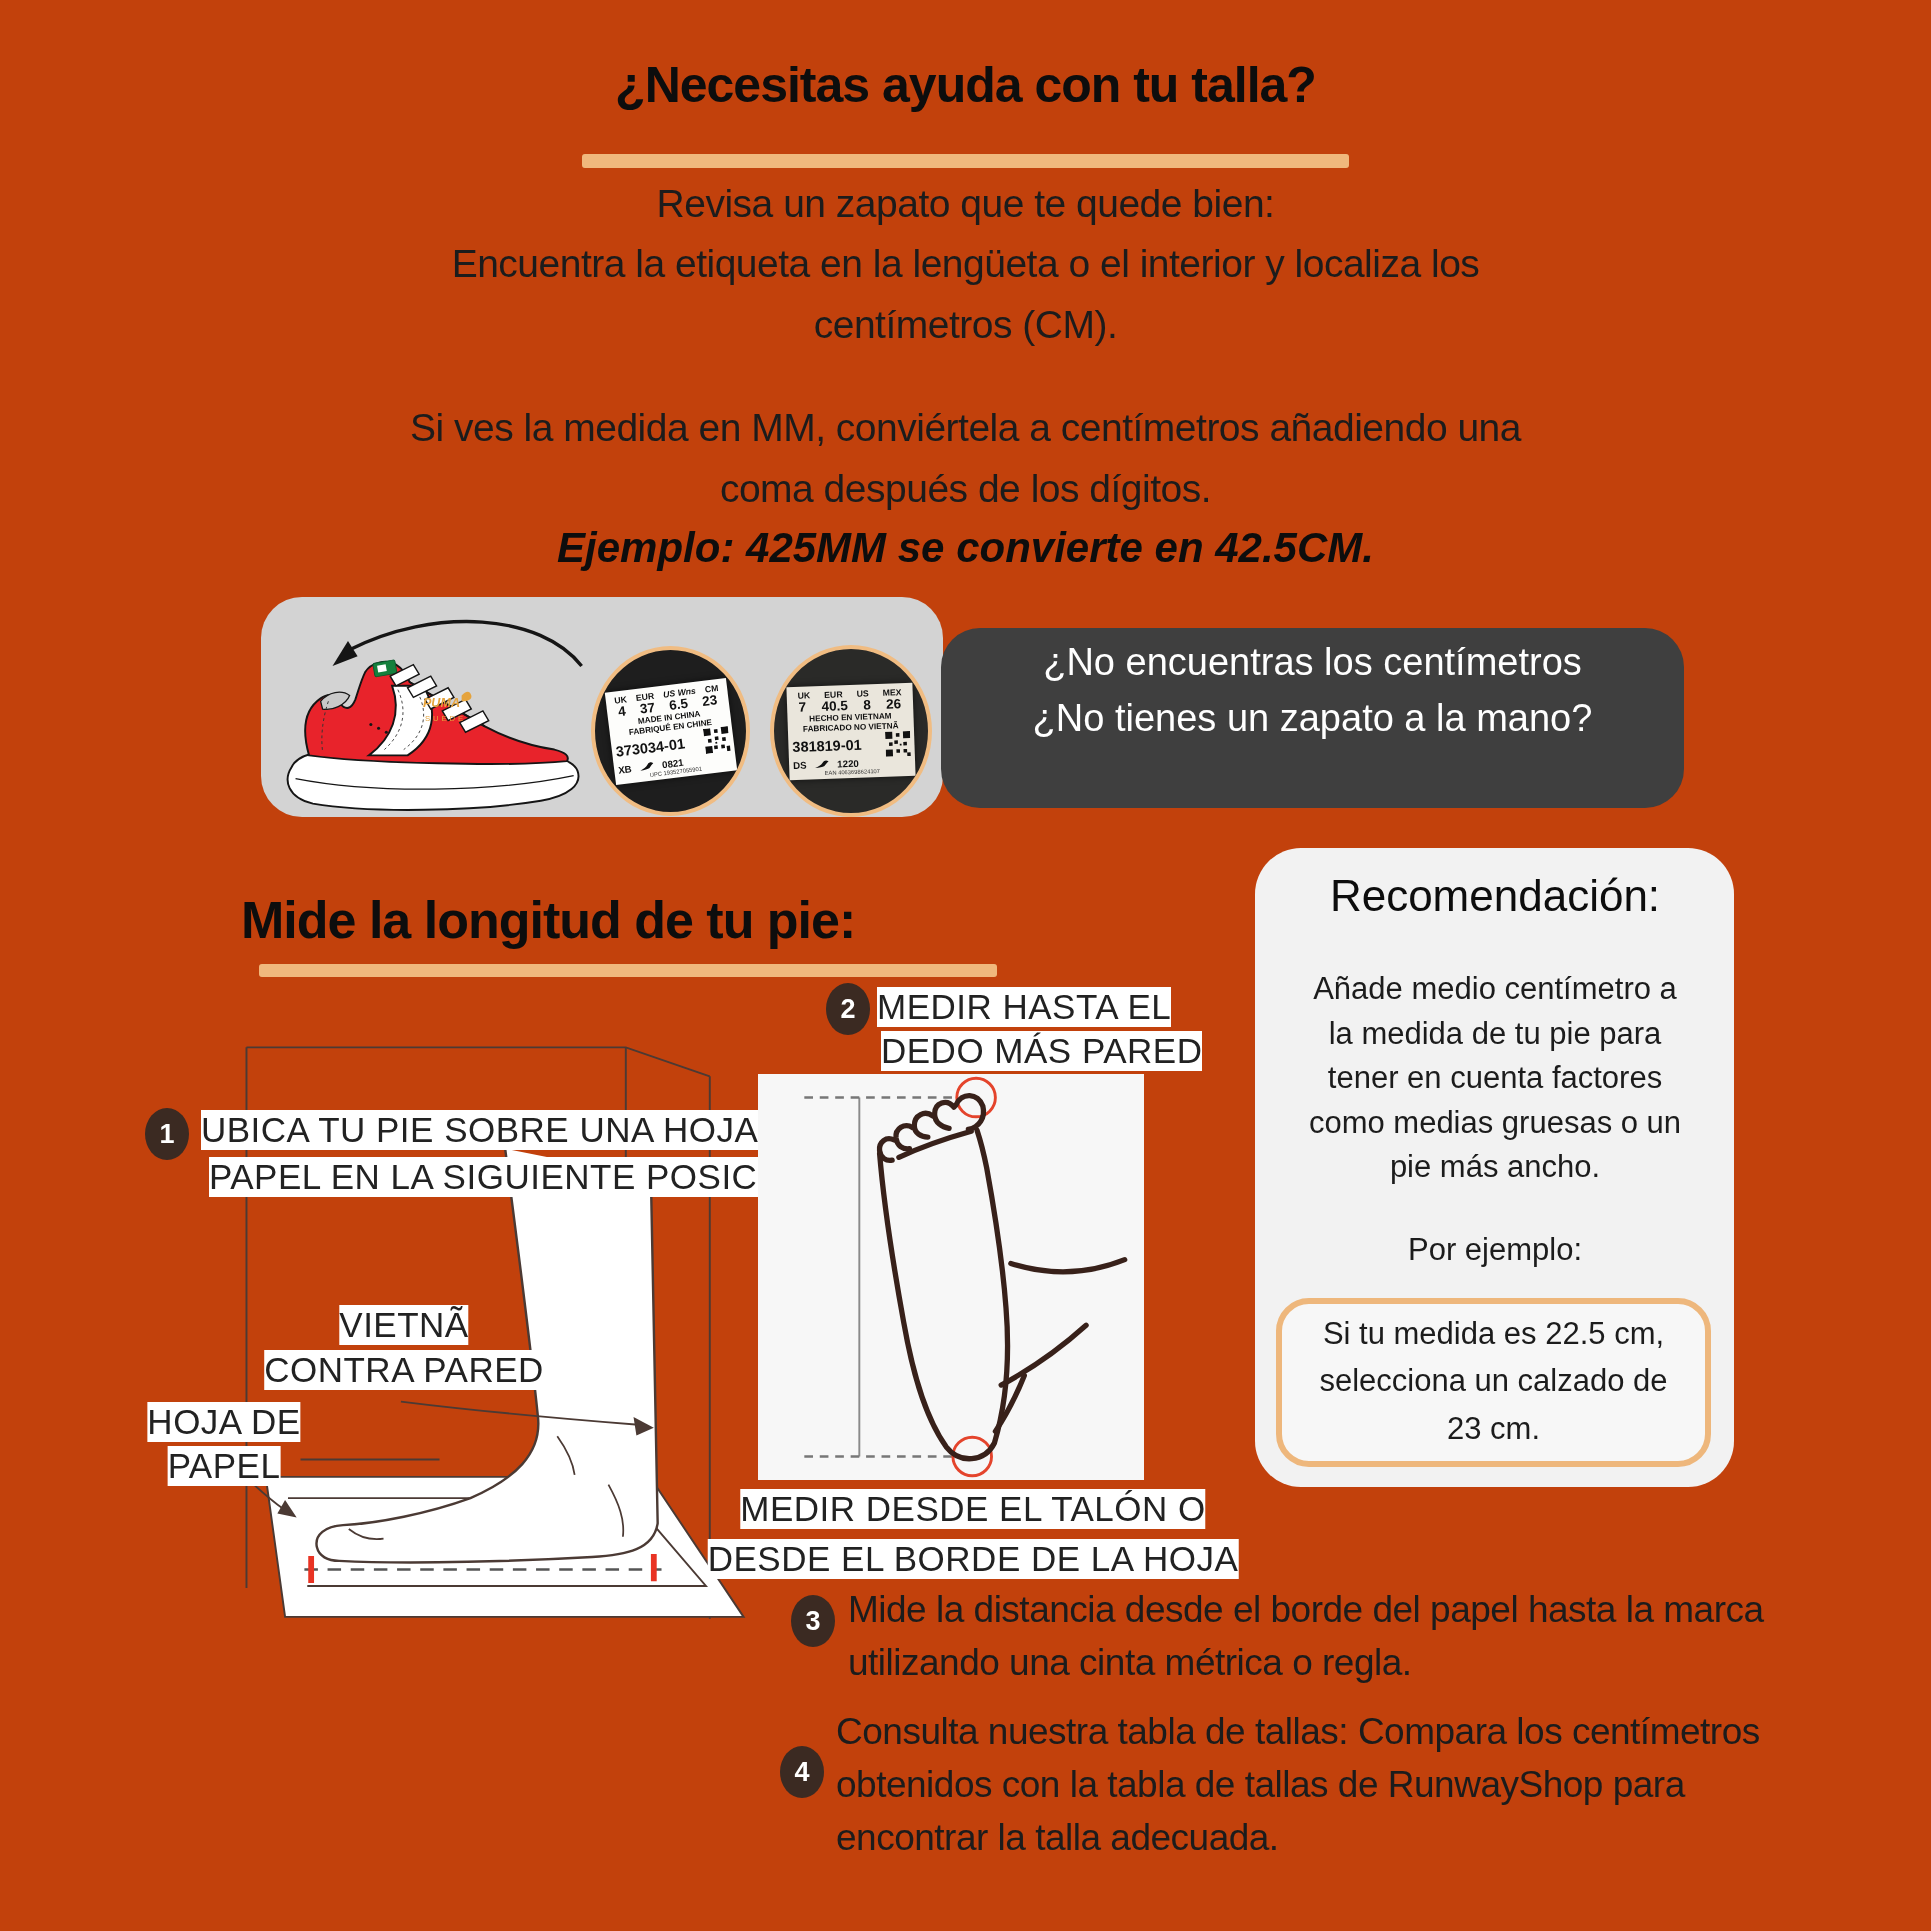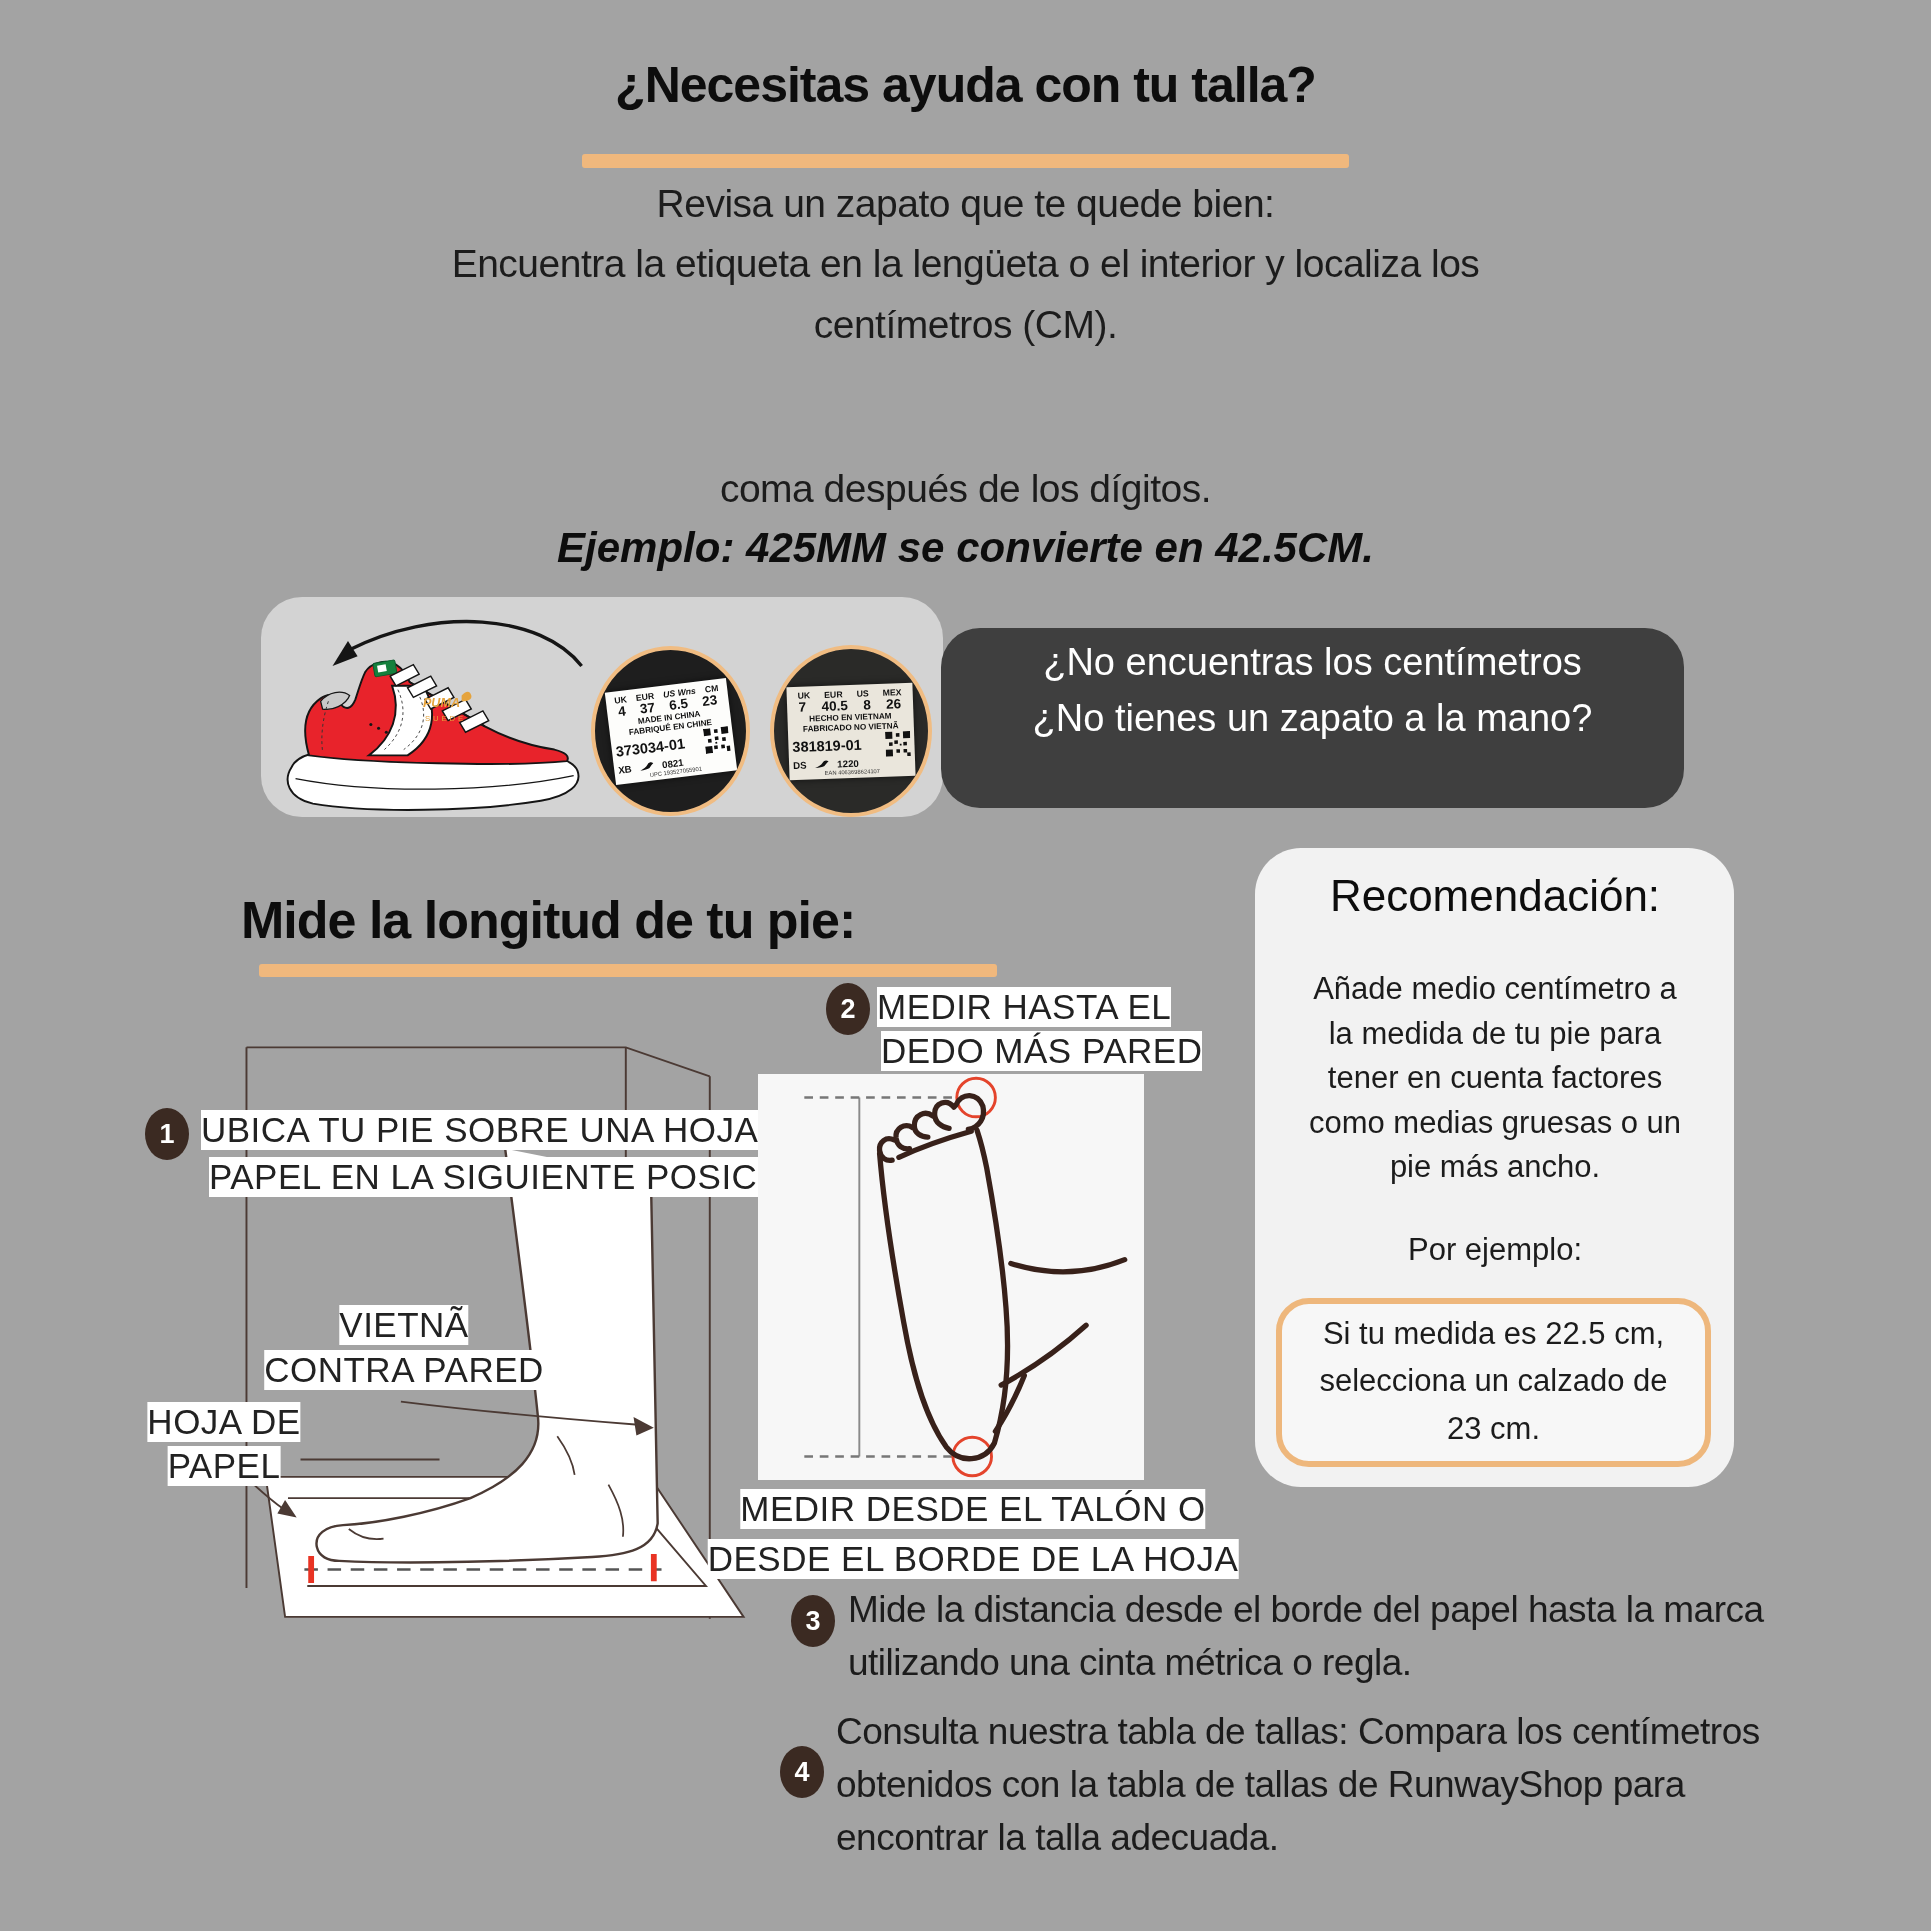--- a/index.html
+++ b/index.html
@@ -1,16 +1,16 @@
 <!DOCTYPE html>
 <html><head>
 <meta charset="utf-8">
 <style>
   html,body{margin:0;padding:0;background:#fff;}
-  #canvas{position:relative;width:1931px;height:1931px;background:#a3a3a3;overflow:hidden;
+  #canvas{position:relative;width:1931px;height:1931px;background:#c2410c;overflow:hidden;
           font-family:"Liberation Sans",sans-serif;color:#1b1b1b;}
   .abs{position:absolute;}
   .nowrap{white-space:nowrap;}
   .ctr{left:0;width:1931px;text-align:center;}
   .title{font-size:50px;font-weight:800;letter-spacing:-1px;color:#0d0d0d;}
   .body40{font-size:39px;font-weight:500;letter-spacing:-0.5px;color:#1c1c1c;}
   .example{font-size:42px;font-weight:800;font-style:italic;color:#0d0d0d;}
   .rule{background:#f0b87d;border-radius:2.9px;}
   .strip{background:#d3d3d3;border-radius:41px;}
   .darkbox{background:#3f3f3f;border-radius:39px;color:#ffffff;}
@@ -40,20 +40,21 @@
 
 <div id="canvas">
 
   <div class="abs ctr title" style="top:56px;">¿Necesitas ayuda con tu talla?</div>
   <div class="abs rule" style="left:582px;top:154px;width:767px;height:13.5px;"></div>
 
   <div class="abs ctr body40" style="top:182px;">Revisa un zapato que te quede bien:</div>
   <div class="abs ctr body40" style="top:242px;">Encuentra la etiqueta en la lengüeta o el interior y localiza los</div>
   <div class="abs ctr body40" style="top:303px;">centímetros (CM).</div>
 
+  <div class="abs ctr body40" style="top:406px;">Si ves la medida en MM, conviértela a centímetros añadiendo una</div>
   <div class="abs ctr body40" style="top:467px;">coma después de los dígitos.</div>
   <div class="abs ctr example" style="top:524px;">Ejemplo: 425MM se convierte en 42.5CM.</div>
 
   <div class="abs strip" style="left:261px;top:597px;width:682px;height:220px;"></div>
 
   <svg class="abs" style="left:278px;top:653px;" width="319" height="169" viewBox="0 0 330 175">
     <path d="M14 118 C5 132 10 150 36 156 C95 166 205 164 272 153 C301 148 315 136 310 122 C306 112 290 107 268 105 L42 103 C26 105 18 110 14 118 Z" fill="#ffffff" stroke="#151515" stroke-width="2"></path>
     <path d="M18 130 C100 146 225 144 306 127" fill="none" stroke="#151515" stroke-width="1.3"></path>
     <path d="M32 106 C24 78 28 58 44 47 C54 40 60 44 64 52 C70 60 76 58 80 48 C84 36 86 28 90 20 C96 10 112 6 122 12 C130 17 134 24 136 30 L214 76 C244 92 266 97 286 100 C298 103 302 107 299 112 C240 118 90 114 32 106 Z" fill="#e8232b" stroke="#151515" stroke-width="2"></path>
     <path d="M44 50 C52 40 66 38 74 44 C70 54 56 60 46 58 Z" fill="#c9c9c9" stroke="#151515" stroke-width="1.3"></path>

